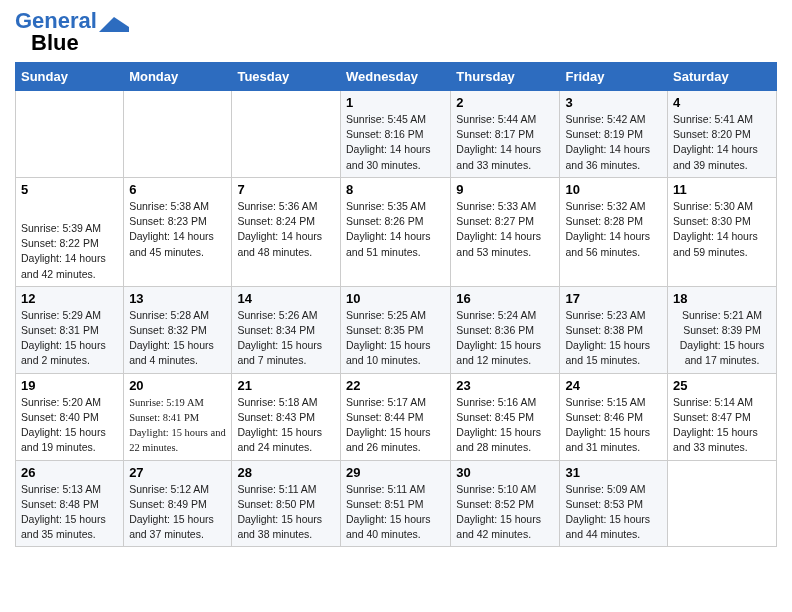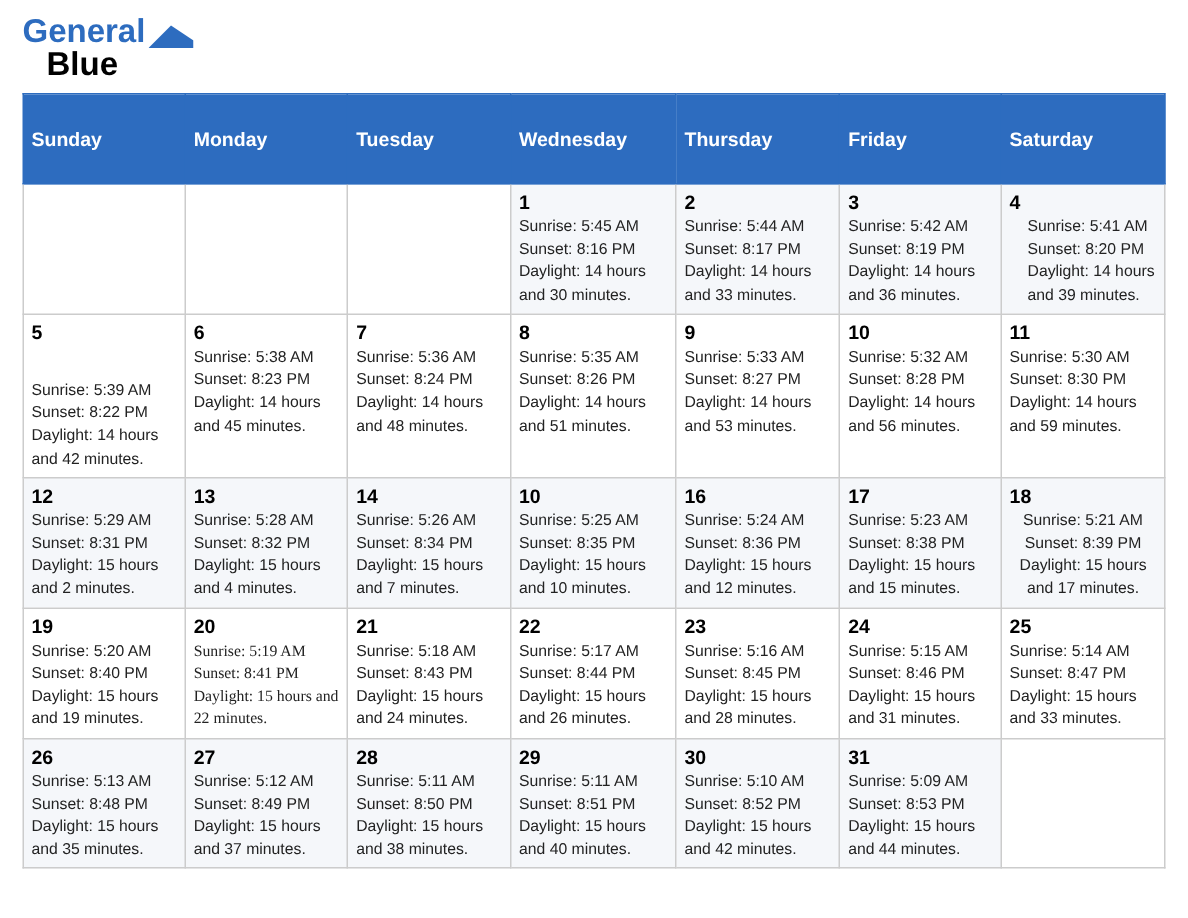--- a/index.html
+++ b/index.html
@@ -42,21 +42,21 @@
     }
     table {
       width: 100%;
       border-collapse: collapse;
       font-size: 11px;
     }
     thead tr th {
       background: #2d6cbf;
       color: #fff;
       text-align: left;
-      padding: 22px 5px;
+      padding: 6px 5px;
       font-size: 13px;
       font-weight: bold;
       border: 1px solid #2d6cbf;
     }
     tbody tr td {
       border: 1px solid #ccc;
       vertical-align: top;
       padding: 4px 5px;
       width: 113px;
       min-height: 70px;
@@ -122,21 +122,21 @@
 Daylight: 14 hours and 33 minutes.</div>
         </td>
         <td>
           <span class="day-number">3</span>
           <div class="day-info" style="white-space: pre-line;">Sunrise: 5:42 AM
 Sunset: 8:19 PM
 Daylight: 14 hours and 36 minutes.</div>
         </td>
         <td>
           <span class="day-number">4</span>
-          <div class="day-info" style="white-space: pre-line; margin-left: 12px;">Sunrise: 5:41 AM
+          <div class="day-info" style="white-space: pre-line;">Sunrise: 5:41 AM
 Sunset: 8:20 PM
 Daylight: 14 hours and 39 minutes.</div>
         </td>
       </tr>
       <tr>
         <td>
           <span class="day-number">5</span>
           <div class="day-info" style="white-space: pre-line; margin-top: 24px;">Sunrise: 5:39 AM
 Sunset: 8:22 PM
 Daylight: 14 hours and 42 minutes.</div>

